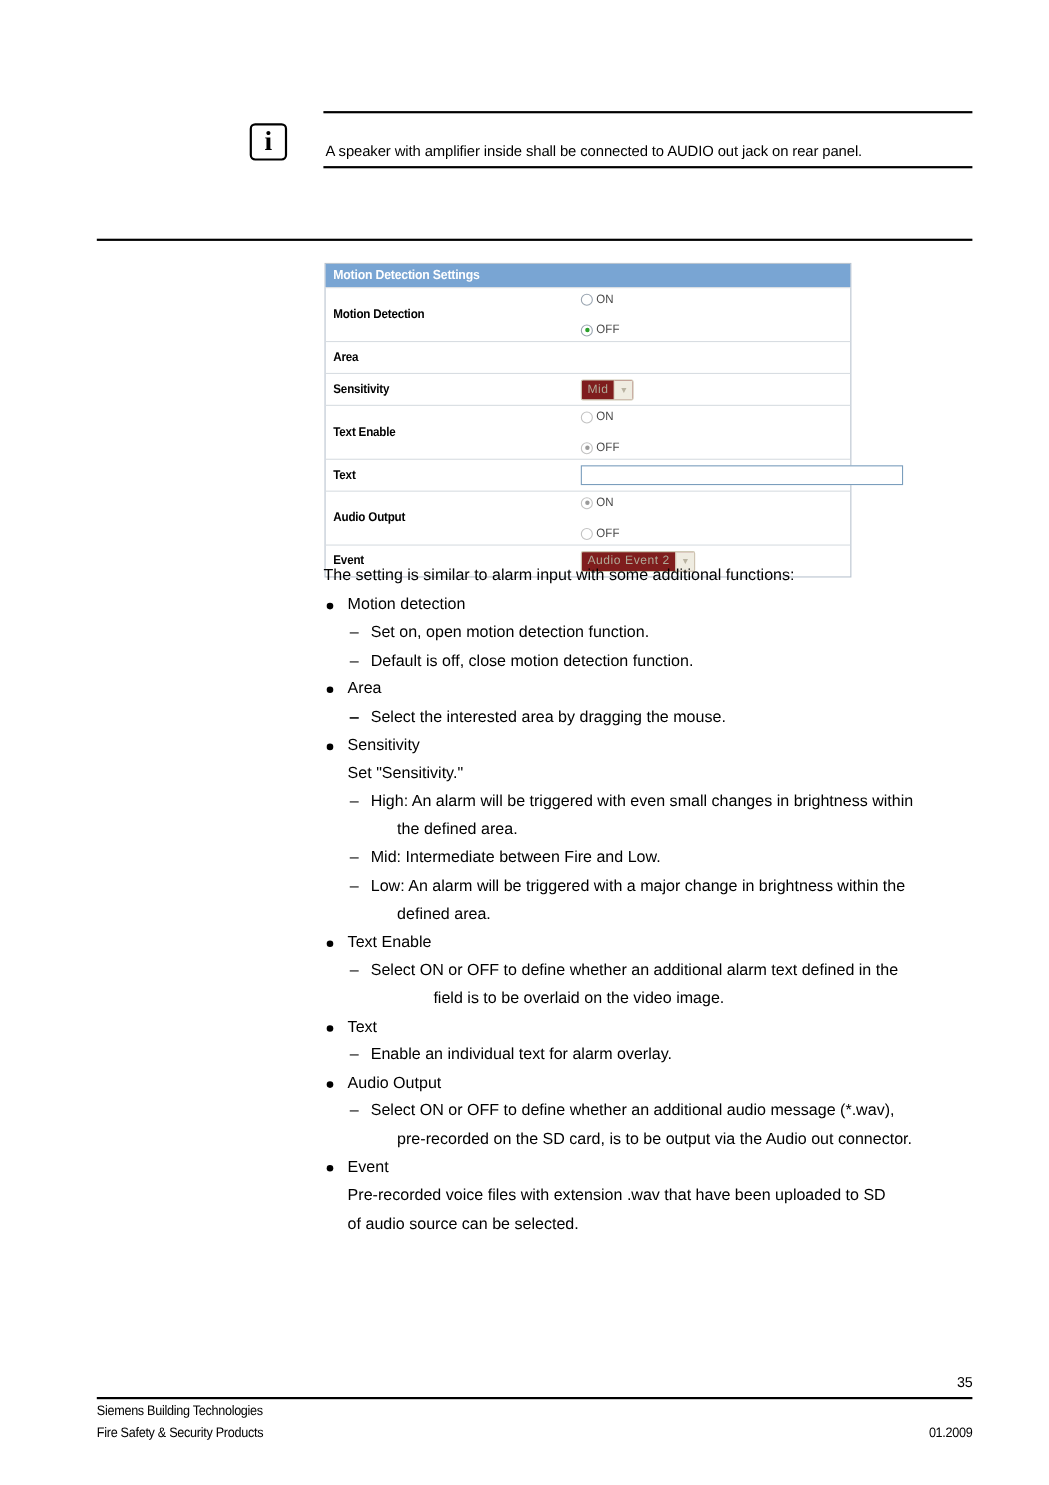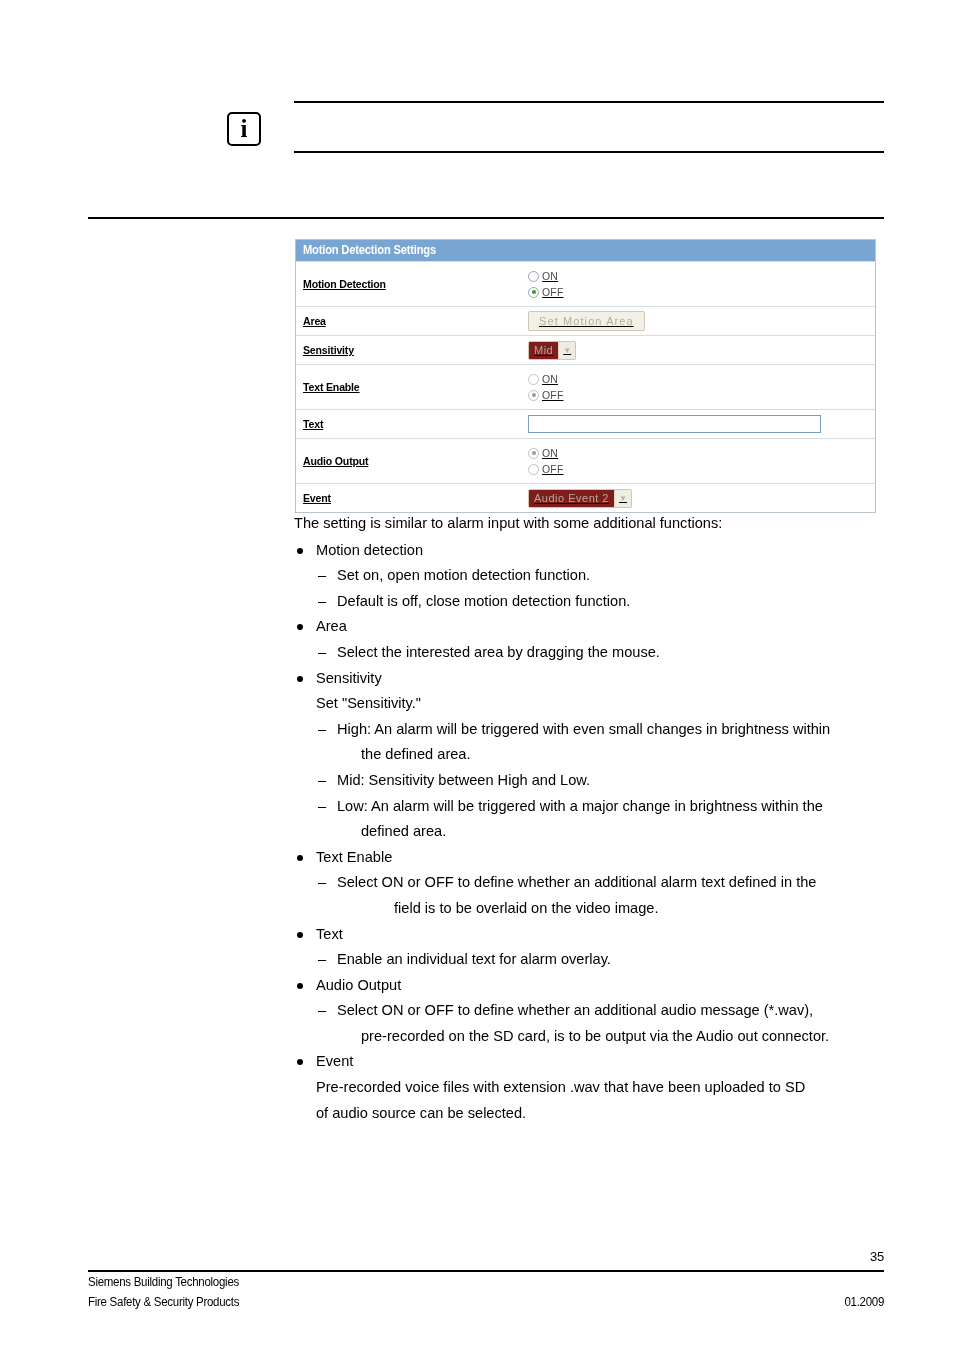--- a/index.html
+++ b/index.html
@@ -73,25 +73,24 @@
     width: 796px;
     height: 1.8px;
     background: #000;
   }
 
   
   #settings-panel {
     position: absolute;
     left: 295px;
     top: 239px;
-    width: 581px;
+    width: 479px;
     border: 1px solid #b9c4cf;
     box-sizing: border-box;
     background: #ffffff;
-    text-decoration: underline;
   }
   #panel-header {
     background: #79a5d3;
     color: #ffffff;
     font-weight: bold;
     font-size: 12px;
     padding: 3px 0 4px 7px;
     letter-spacing: -0.2px;
     font-stretch: condensed;
     transform-origin: left center;
@@ -131,21 +130,21 @@
     align-items: center;
     padding: 4px 0;
     box-sizing: border-box;
   }
   .row-tall { min-height: 44px; }
 
   
   .radio-group {
     display: flex;
     flex-direction: column;
-    gap: 4px;
+    gap: 16px;
   }
   .radio-item {
     display: flex;
     align-items: center;
     gap: 3px;
     font-size: 11px;
     color: #4a4a4a;
     letter-spacing: 0.2px;
   }
   .radio-item .lbl { transform: scaleX(0.95); transform-origin: left center; display:inline-block; }
@@ -298,20 +297,21 @@
   #footer-division { left: 88px; top: 1295px; }
   #footer-date { right: 70px; top: 1295px; }
   #footer-date span { transform-origin: right center; }
 </style>
 </head>
 <body>
 
 <div id="note-block">
   <div id="note-rule-top"></div>
   <div id="note-icon">i</div>
+  <div id="note-text">A speaker with amplifier inside shall be connected to AUDIO out jack on rear panel.</div>
   <div id="note-rule-bottom"></div>
 </div>
 
 <div id="section-rule"></div>
 
 <div id="settings-panel">
 
   <div id="panel-header">
     <span>Motion Detection Settings</span>
   </div>
@@ -331,23 +331,20 @@
           <span class="lbl">OFF</span>
         </label>
       </div>
     </div>
   </div>
 
   <div class="panel-row">
     <div class="row-label">
       <span>Area</span>
     </div>
-    <div class="row-control">
-      <button class="btn-disabled" disabled="">Set Motion Area</button>
-    </div>
   </div>
 
   <div class="panel-row">
     <div class="row-label">
       <span>Sensitivity</span>
     </div>
     <div class="row-control">
       <div class="select-disabled">
         <span class="sel-value">Mid</span>
         <span class="sel-arrow">▼</span>
@@ -450,21 +447,21 @@
   <div class="bullet-l1">
     <span>Set "Sensitivity."</span>
   </div>
   <div class="bullet-l2">
     <span class="dash">–</span>
     <span>High: An alarm will be triggered with even small changes in brightness within</span>
     <span class="cont-indent">the defined area.</span>
   </div>
   <div class="bullet-l2">
     <span class="dash">–</span>
-    <span>Mid: Sensitivity between High and Low.</span>
+    <span>Mid: Intermediate between Fire and Low.</span>
   </div>
   <div class="bullet-l2">
     <span class="dash">–</span>
     <span>Low: An alarm will be triggered with a major change in brightness within the</span>
     <span class="cont-indent">defined area.</span>
   </div>
 
   <div class="bullet-l1">
     <span class="dot"></span>
     <span>Text Enable</span>

